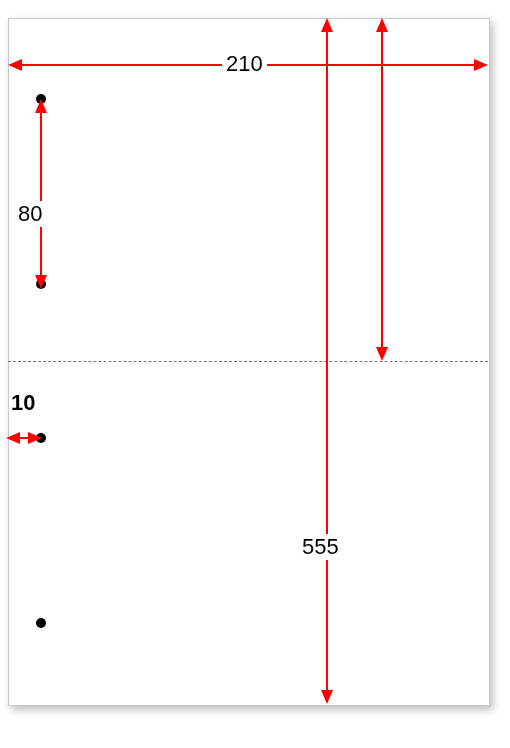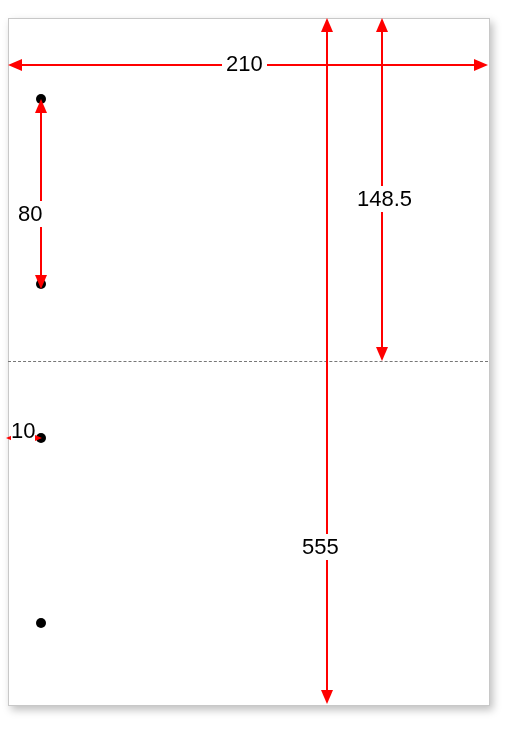--- a/index.html
+++ b/index.html
@@ -84,25 +84,24 @@
   <div class="label" style="left:222px; top:51px;">210</div>
 
   <div class="dim-line" style="left:326px; top:32px; width:2px; height:658px;"></div>
   <div class="arrow up" style="left:321px; top:18px;"></div>
   <div class="arrow down" style="left:321px; top:690px;"></div>
   <div class="label" style="left:298px; top:534px;">555</div>
 
   <div class="dim-line" style="left:381px; top:32px; width:2px; height:315px;"></div>
   <div class="arrow up" style="left:376px; top:18px;"></div>
   <div class="arrow down" style="left:376px; top:347px;"></div>
-  <div class="label" style="left:353px; top:186px;">148.5</div>
 
   <div class="dim-line" style="left:40px; top:112px; width:2px; height:164px;"></div>
   <div class="arrow up" style="left:35px; top:99px;"></div>
   <div class="arrow down" style="left:35px; top:275px;"></div>
   <div class="label" style="left:14px; top:201px;">80</div>
 
   <div class="dim-line" style="left:12px; top:437px; width:24px; height:2px;"></div>
   <div class="arrow left" style="left:6px;  top:432px;"></div>
   <div class="arrow right" style="left:28px; top:432px;"></div>
-  <div class="label" style="left:11px; top:418px; padding:0;">10</div>
+  <div class="label" style="left:11px; top:390px; padding:0;font-weight:bold;">10</div>
 
 </div>
 
 </body></html>

